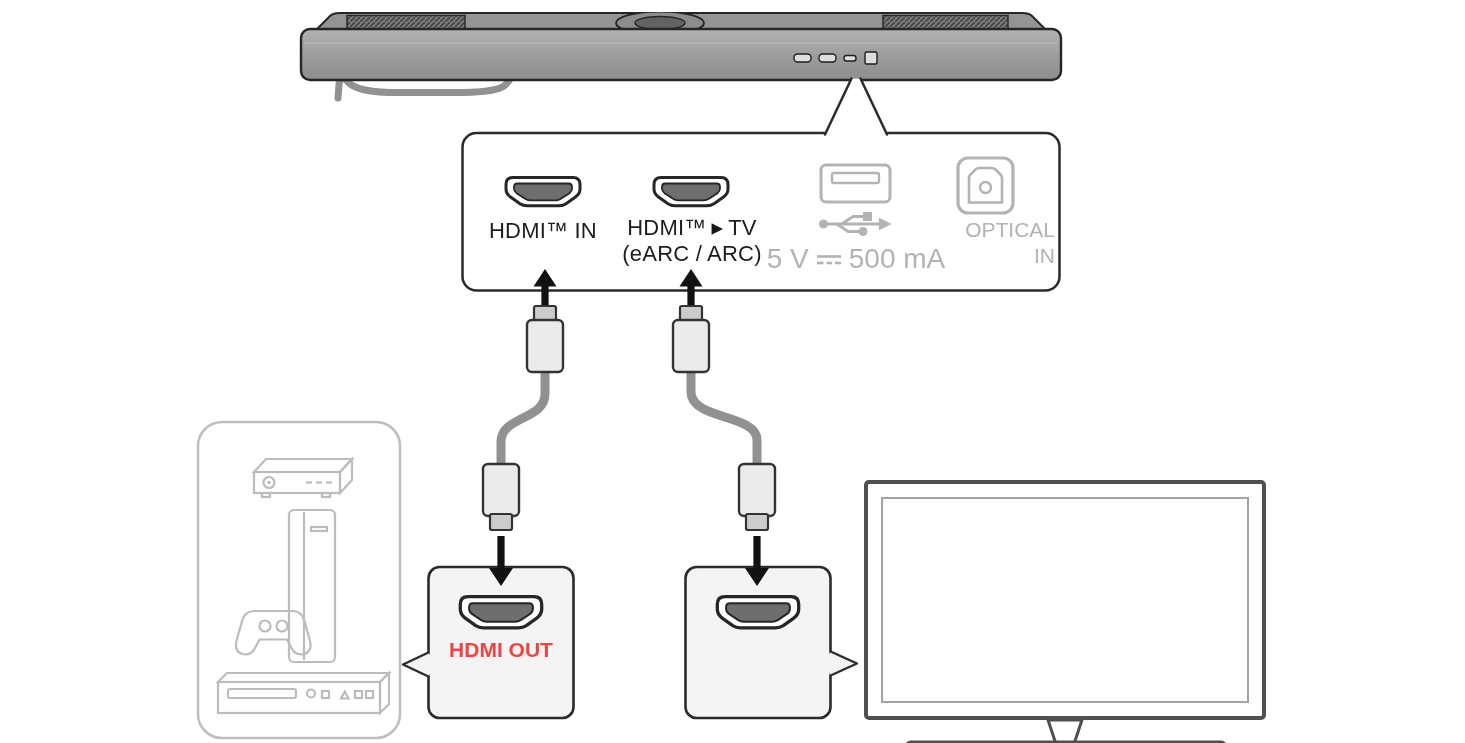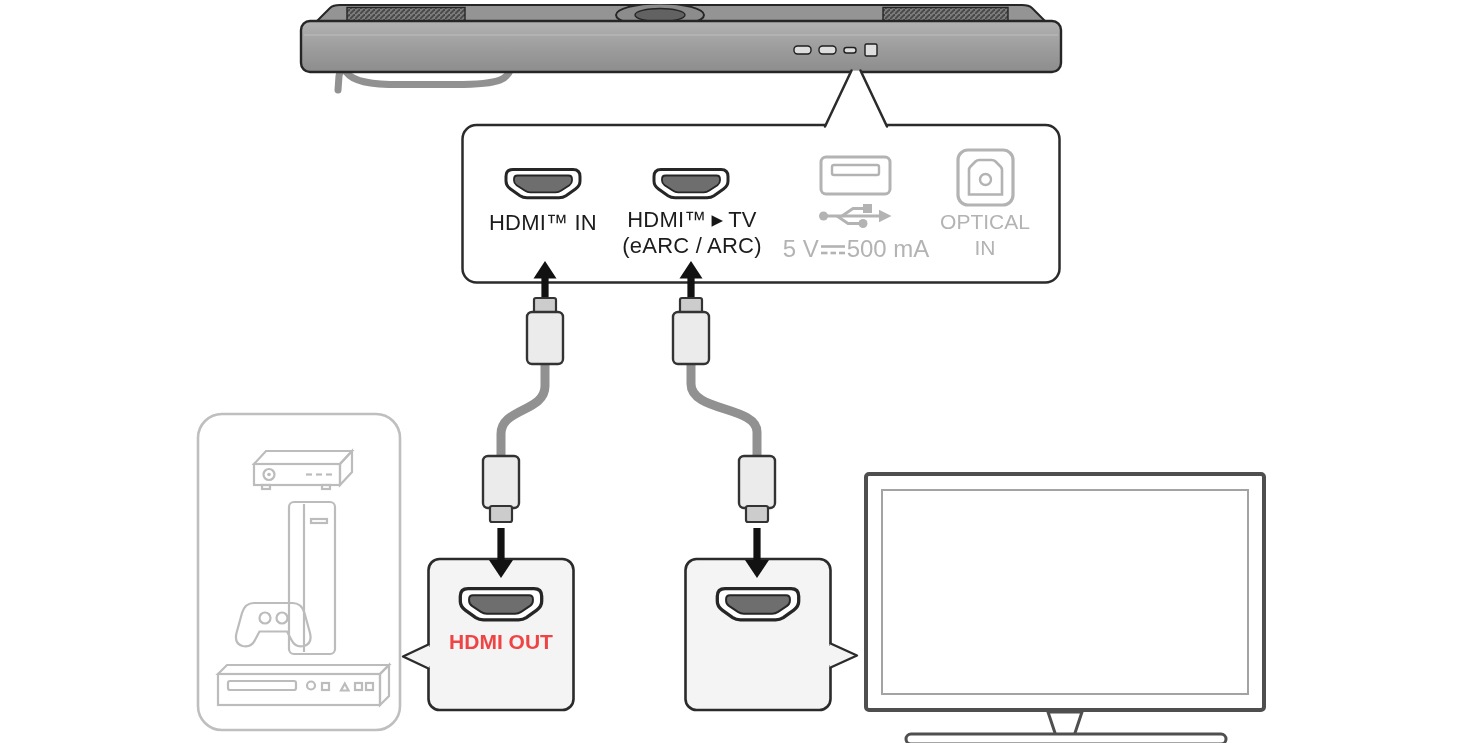--- a/index.html
+++ b/index.html
@@ -1,23 +1,23 @@
 <!DOCTYPE html>
 <html><head>
 <meta charset="utf-8">
 <style>
   html,body{margin:0;padding:0;}
   body{width:1465px;height:743px;background:#ffffff;position:relative;overflow:hidden;
        font-family:"Liberation Sans",sans-serif;}
-  .stage{position:absolute;left:0;top:4px;width:1465px;height:617px;}
+  .stage{position:absolute;left:0;top:12px;width:1465px;height:617px;}
   svg.diagram{position:absolute;left:0;top:0;display:block;}
   .txt{position:absolute;text-align:center;color:#1c1c1c;}
   .panel-label{font-size:22px;line-height:26px;letter-spacing:.2px;}
-  .muted{color:#b3b3b3;}
-  .usb-label{display:flex;align-items:center;justify-content:center;gap:1px;font-size:24px;}
+  .muted{color:#b3b3b3;text-align:right;}
+  .usb-label{display:flex;align-items:center;justify-content:center;gap:7px;font-size:28px;}
   .optical-label{font-size:21px;line-height:26px;}
   .box-label{font-size:21px;font-weight:600;line-height:28px;color:#ef4444;}
   .tm-arrow{font-size:15px;vertical-align:2px;padding:0 5px;color:#161616;}
 </style>
 </head>
 <body>
 
 <div class="stage">
 
   <svg class="diagram" width="1465" height="743" viewBox="0 0 1465 743">

